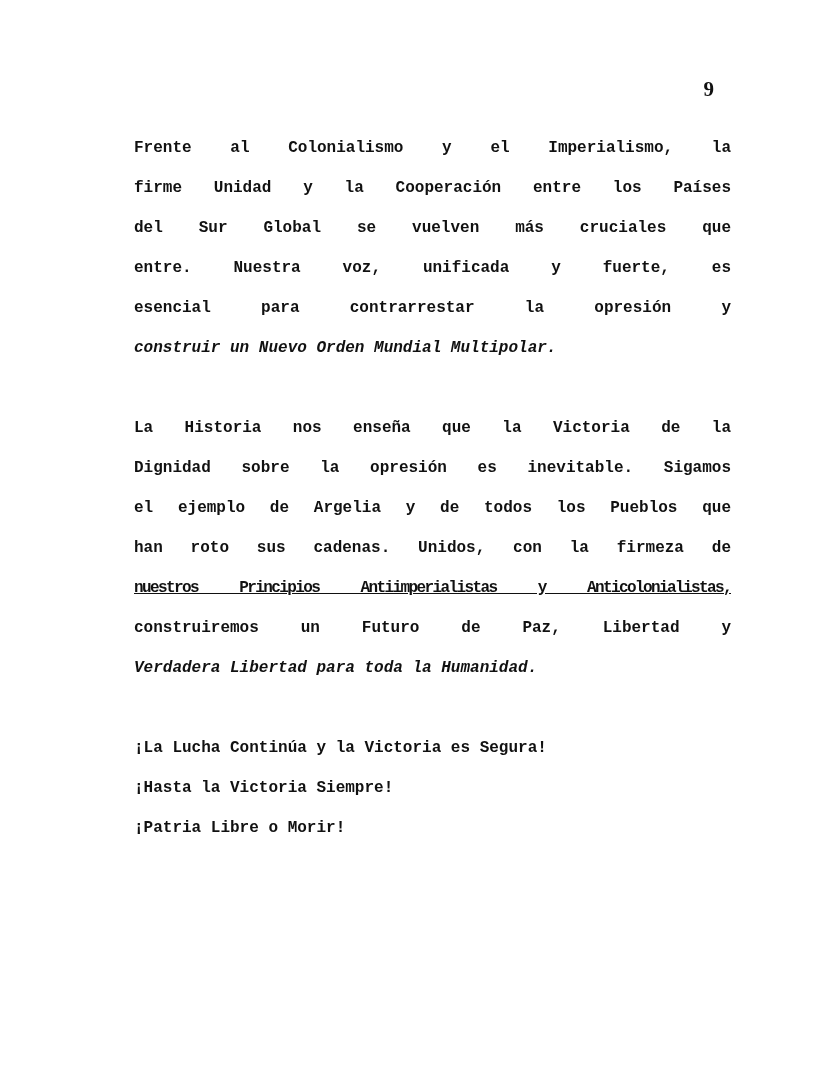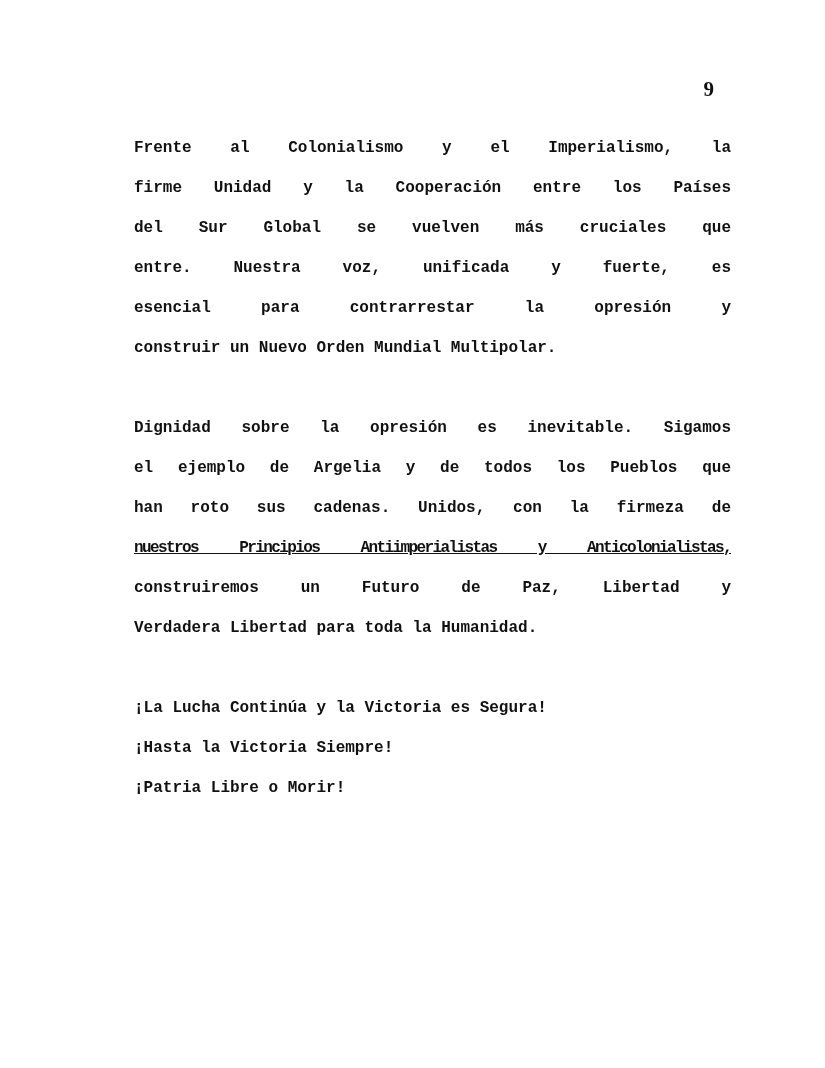--- a/index.html
+++ b/index.html
@@ -38,20 +38,21 @@
     .line {
       display: block;
       white-space: nowrap;
       text-align: justify;
       text-align-last: justify;
       height: 40px;
     }
     .line.last {
       text-align: left;
       text-align-last: left;
+      font-style: italic;
     }
     .line.condensed {
       letter-spacing: -1.6px;
       word-spacing: -3px;
       text-decoration: underline;
     }
     .paragraph {
       margin: 0 0 40px 0;
     }
     .closing .line {
@@ -69,20 +70,21 @@
   <div class="paragraph">
     <span class="line">Frente al Colonialismo y el Imperialismo, la</span>
     <span class="line">firme Unidad y la Cooperación entre los Países</span>
     <span class="line">del Sur Global se vuelven más cruciales que</span>
     <span class="line">entre. Nuestra voz, unificada y fuerte, es</span>
     <span class="line">esencial para contrarrestar la opresión y</span>
     <span class="line last">construir un Nuevo Orden Mundial Multipolar.</span>
   </div>
 
   <div class="paragraph">
+    <span class="line">La Historia nos enseña que la Victoria de la</span>
     <span class="line">Dignidad sobre la opresión es inevitable. Sigamos</span>
     <span class="line">el ejemplo de Argelia y de todos los Pueblos que</span>
     <span class="line">han roto sus cadenas. Unidos, con la firmeza de</span>
     <span class="line condensed">nuestros Principios Antiimperialistas y Anticolonialistas,</span>
     <span class="line">construiremos un Futuro de Paz, Libertad y</span>
     <span class="line last">Verdadera Libertad para toda la Humanidad.</span>
   </div>
 
   <div class="closing">
     <span class="line">¡La Lucha Continúa y la Victoria es Segura!</span>

